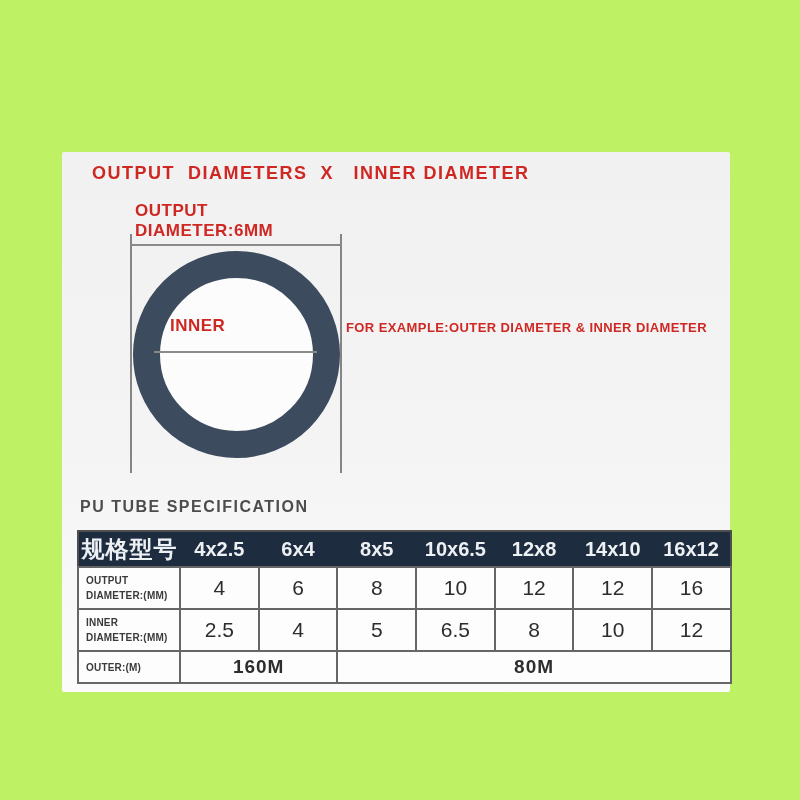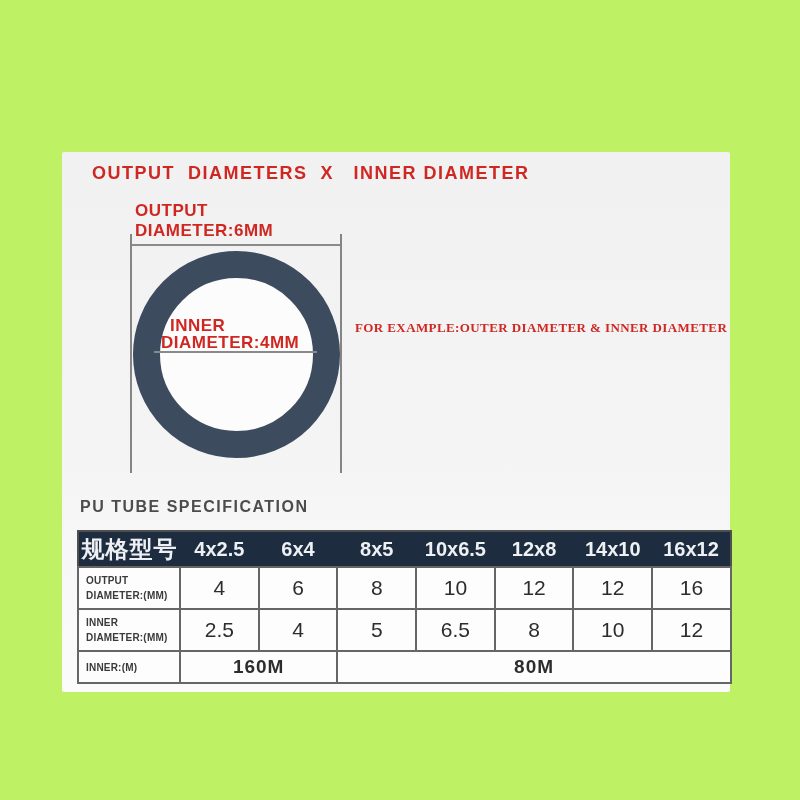--- a/index.html
+++ b/index.html
@@ -32,21 +32,21 @@
   .ring{position:absolute;left:133px;top:251px;width:207px;height:207px;
     border-radius:50%;border:27px solid var(--ring);
     background:#fcfcfd;background-clip:content-box;}
 
   .inner-label{position:absolute;left:161px;top:317px;width:156px;color:var(--red);
     font-size:17px;font-weight:bold;line-height:17px;letter-spacing:0.5px;z-index:3;}
   .inner-label .l1{display:block;margin-left:9px;}
   .inner-label .l2{display:block;}
 
   .note{position:absolute;color:var(--red);font-weight:bold;font-size:13px;letter-spacing:0.4px;}
-  .note.n1{left:355px;top:320px;font-family:Liberation Serif, serif;}
+  .note.n1{left:346px;top:320px;}
   .note.n2{left:362px;top:355px;}
 
   .section-title{position:absolute;left:80px;top:498px;color:#4c4c4c;
     font-size:16px;font-weight:bold;letter-spacing:1.5px;}
 
   table.spec{position:absolute;left:77px;top:530px;width:653px;
     border-collapse:collapse;table-layout:fixed;background:#fdfdfe;
     border:2px solid #4f4f4f;}
   table.spec col.labelcol{width:102px;}
   table.spec col.datacol{width:78.7px;}
@@ -76,21 +76,20 @@
   <div class="dim-hline-top"></div>
   <div class="dim-vline left"></div>
   <div class="dim-vline right"></div>
 
   <div class="ring"></div>
 
   <div class="dim-hline-inner"></div>
 
   <div class="inner-label">
     <span class="l1">INNER</span>
-    <span class="l2">DIAMETER:4MM</span>
   </div>
 
   <div class="note n1 pre">FOR EXAMPLE:OUTER DIAMETER &amp; INNER DIAMETER</div>
 
   <div class="section-title">PU TUBE SPECIFICATION</div>
 
   <table class="spec">
     <colgroup>
       <col class="labelcol">
         <col class="datacol">
@@ -134,20 +133,20 @@
         </td>
         <td class="vcell">2.5</td>
         <td class="vcell">4</td>
         <td class="vcell">5</td>
         <td class="vcell">6.5</td>
         <td class="vcell">8</td>
         <td class="vcell">10</td>
         <td class="vcell">12</td>
       </tr>
       <tr>
-        <td class="labelcell">INNER:(M)</td>
+        <td class="labelcell">OUTER:(M)</td>
         <td class="lencell" colspan="2">160M</td>
         <td class="lencell" colspan="5">80M</td>
       </tr>
     </tbody>
   </table>
 
 </div>
 
 </body></html>

